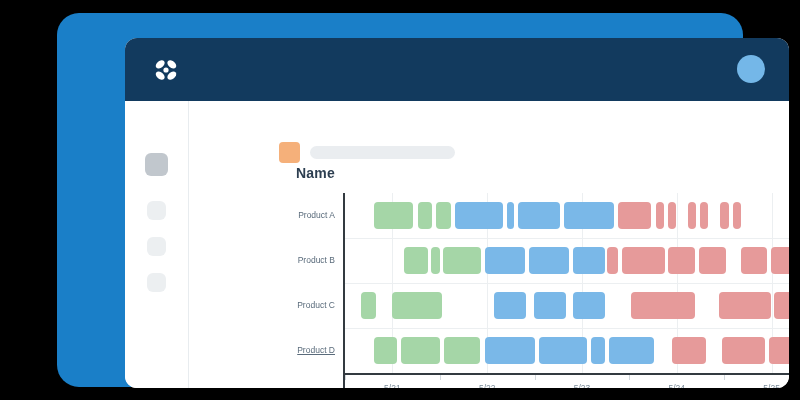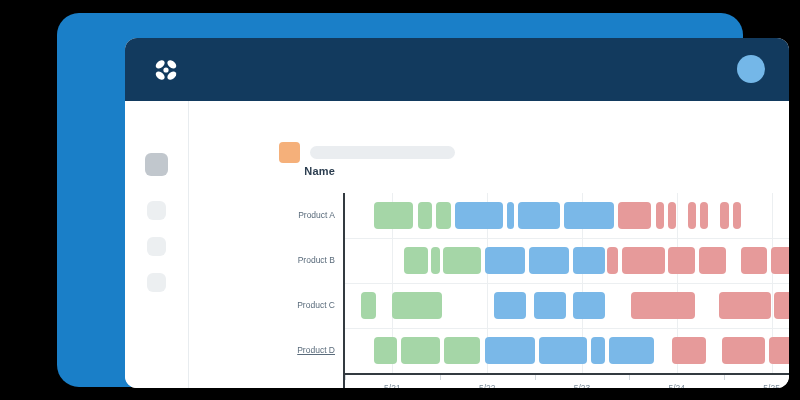--- a/index.html
+++ b/index.html
@@ -53,21 +53,21 @@
     border-radius:4px;background:#f5b07a;
   }
   .tool-bar{
     position:absolute;left:121px;top:45px;width:145px;height:13px;
     border-radius:7px;background:#eaedf0;
   }
 
   
   .chart{position:absolute;left:0;top:0;width:600px;height:287px;}
   .yhead{
-    position:absolute;font-size:11px;font-weight:bold;color:#2c3e50;
+    position:absolute;font-size:14px;font-weight:bold;color:#2c3e50;
     letter-spacing:.2px;
   }
   .ylabel{
     position:absolute;font-size:8.5px;color:#5a6b7b;
     text-align:right;white-space:nowrap;
   }
   .axis-y{
     position:absolute;left:154px;top:92px;width:2px;height:240px;
     background:#333a40;
   }

